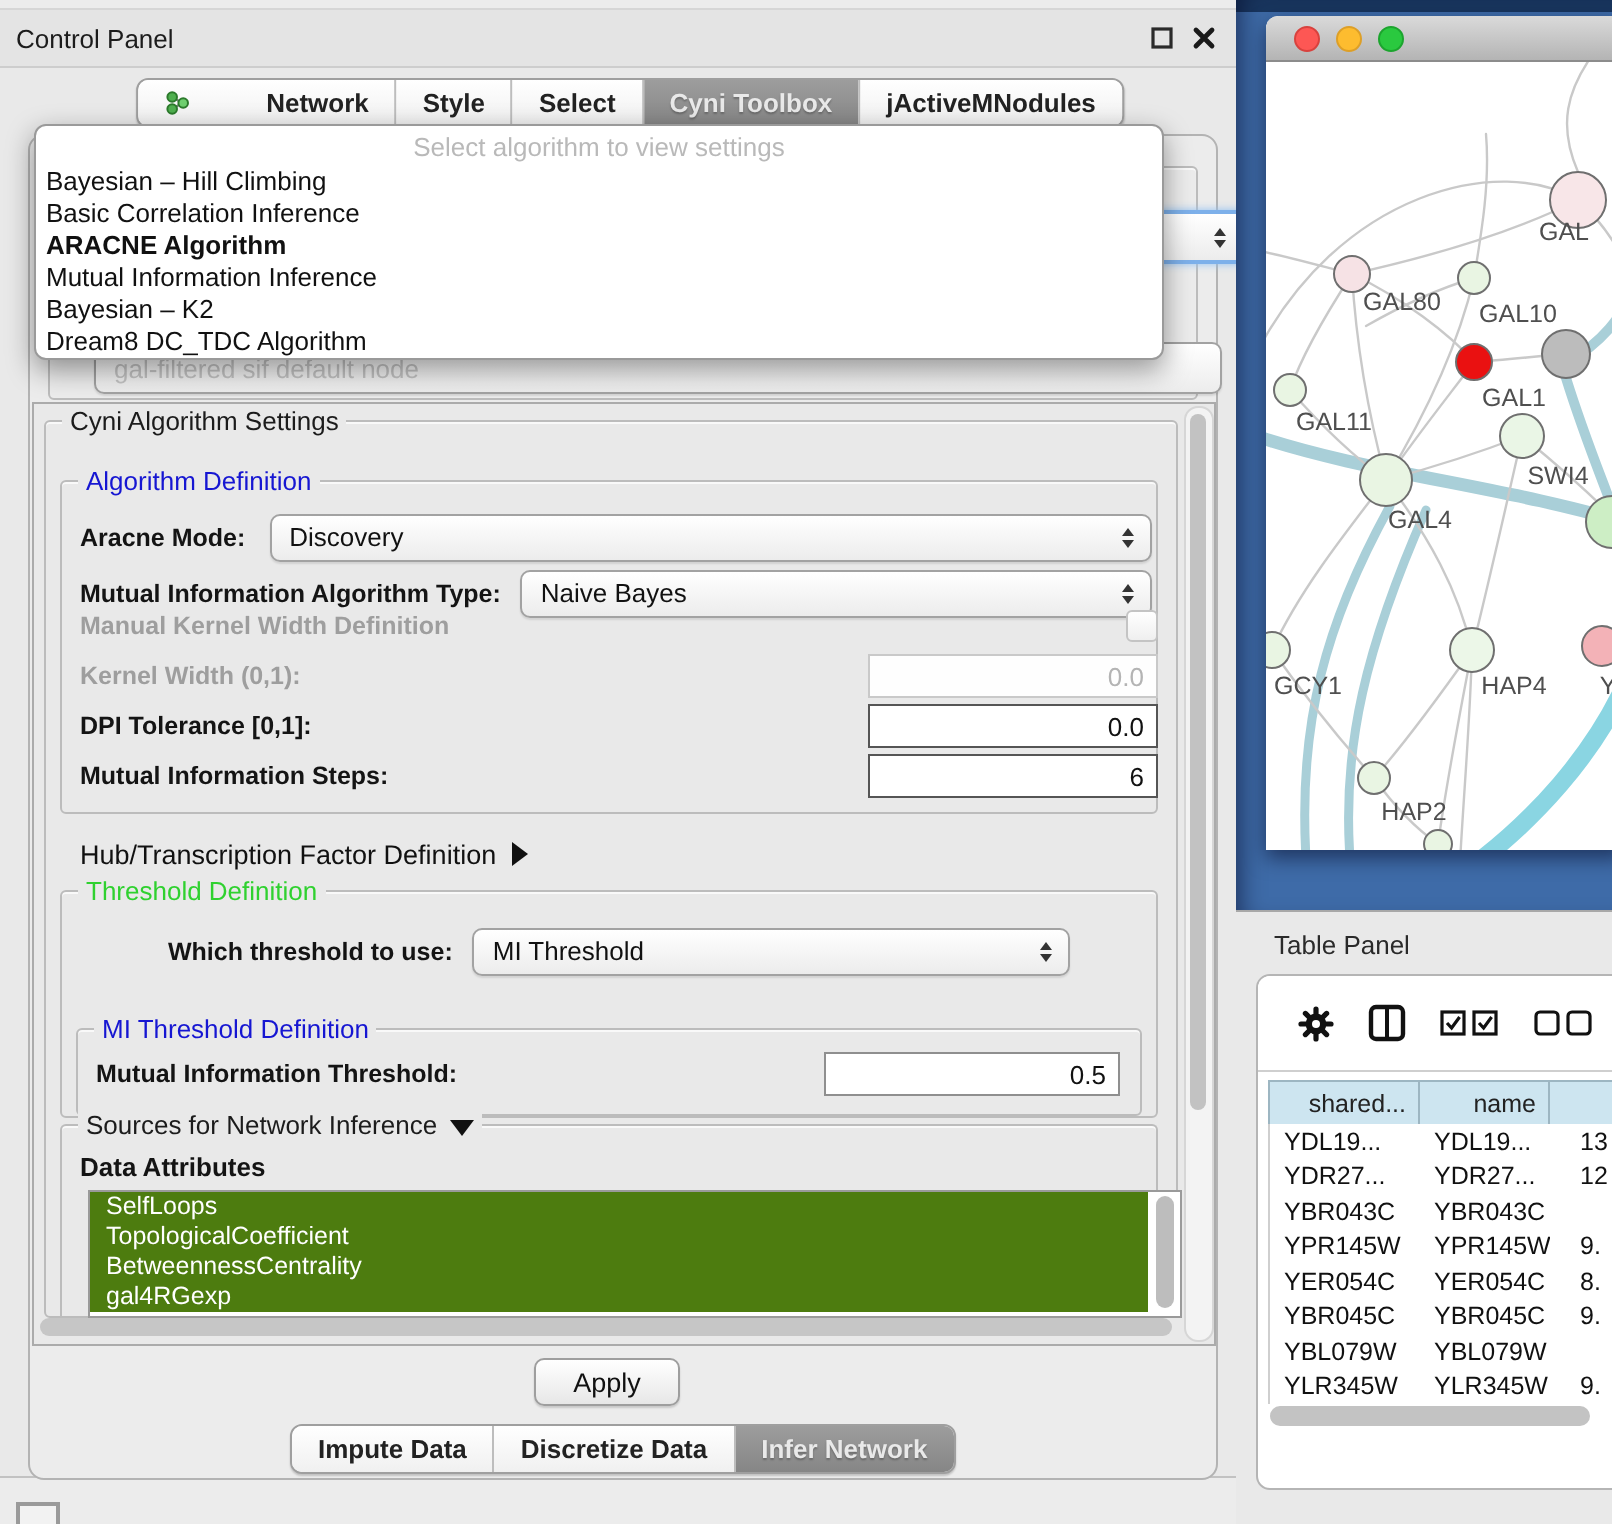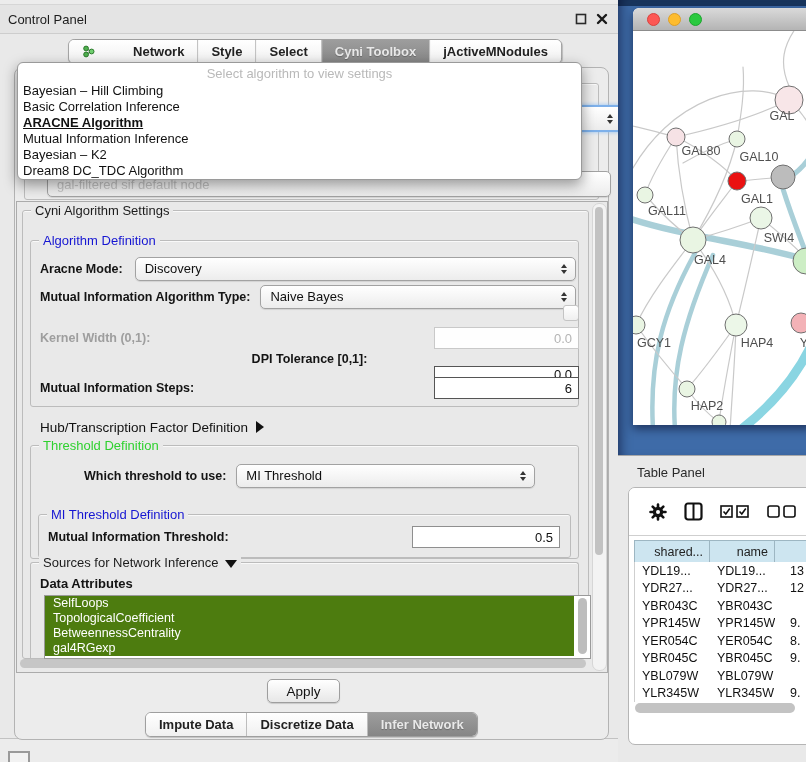--- a/index.html
+++ b/index.html
@@ -58,21 +58,21 @@
 
   
   .tri-right{display:inline-block;width:0;height:0;border-top:6px solid transparent;border-bottom:6px solid transparent;border-left:8px solid #111;margin-left:8px;}
   .tri-down{display:inline-block;width:0;height:0;border-left:6px solid transparent;border-right:6px solid transparent;border-top:8px solid #111;margin-left:6px;vertical-align:middle;}
 
   
   .popup{position:absolute;left:17px;top:57px;width:563px;height:116px;background:#fff;
       border:1px solid #9a9a9a;border-radius:6px;box-shadow:0 5px 14px rgba(0,0,0,.40);z-index:30;overflow:hidden;}
   .popup .ph{height:18px;line-height:18px;text-align:center;color:#b9b9b9;font-size:13px;margin-top:2px;}
   .popup .pi{height:16px;line-height:16px;font-size:13px;color:#111;padding-left:5px;white-space:nowrap;}
-  .popup .pi.sel{font-weight:bold;text-decoration:underline;}
+  .popup .pi.sel{font-weight:bold;}
 
   
   .viewport{position:absolute;left:16px;top:196px;width:590px;height:470px;background:#e9e9e9;
       border:1px solid #ababab;}
   .vsb{position:absolute;left:592px;top:198px;width:13px;height:466px;background:#f3f3f3;border:1px solid #d6d6d6;border-radius:7px;}
   .vsb .thumb{position:absolute;left:1.5px;top:3px;width:8px;height:348px;background:#c2c2c2;border-radius:5px;}
   .hsb-thumb{position:absolute;left:20px;top:654px;width:566px;height:9px;background:#c6c6c6;border-radius:5px;}
 
   
   .alist{position:absolute;left:44px;top:590px;width:545px;height:62px;background:#fff;border:1px solid #9a9a9a;overflow:hidden;}
@@ -191,31 +191,32 @@
       <div class="combo" style="flex:1;margin-left:10px;">
         <span class="cv">Naive Bayes</span>
         <span class="stepper">
             <i class="up"></i>
             <i class="down"></i>
           </span>
       </div>
     </div>
 
     <div class="row" style="left:40px;top:300px;width:539px;height:16px;">
+      <span class="lbl dis">Manual Kernel Width Definition</span>
       <span class="chk" style="margin-left:auto;"></span>
     </div>
 
     <div class="row" style="left:40px;top:322px;width:539px;height:22px;">
       <span class="lbl dis">Kernel Width (0,1):</span>
       <div class="inp dis" style="margin-left:auto;width:131px;">
         <span>0.0</span>
       </div>
     </div>
 
-    <div class="row" style="left:40px;top:347px;width:539px;height:22px;flex-direction:column;">
+    <div class="row" style="left:40px;top:347px;width:539px;height:22px;">
       <span class="lbl">DPI Tolerance [0,1]:</span>
       <div class="inp" style="margin-left:auto;width:131px;">
         <span>0.0</span>
       </div>
     </div>
 
     <div class="row" style="left:40px;top:372px;width:539px;height:22px;gap:20px;">
       <span class="lbl">Mutual Information Steps:</span>
       <div class="inp" style="margin-left:auto;width:131px;">
         <span>6</span>

